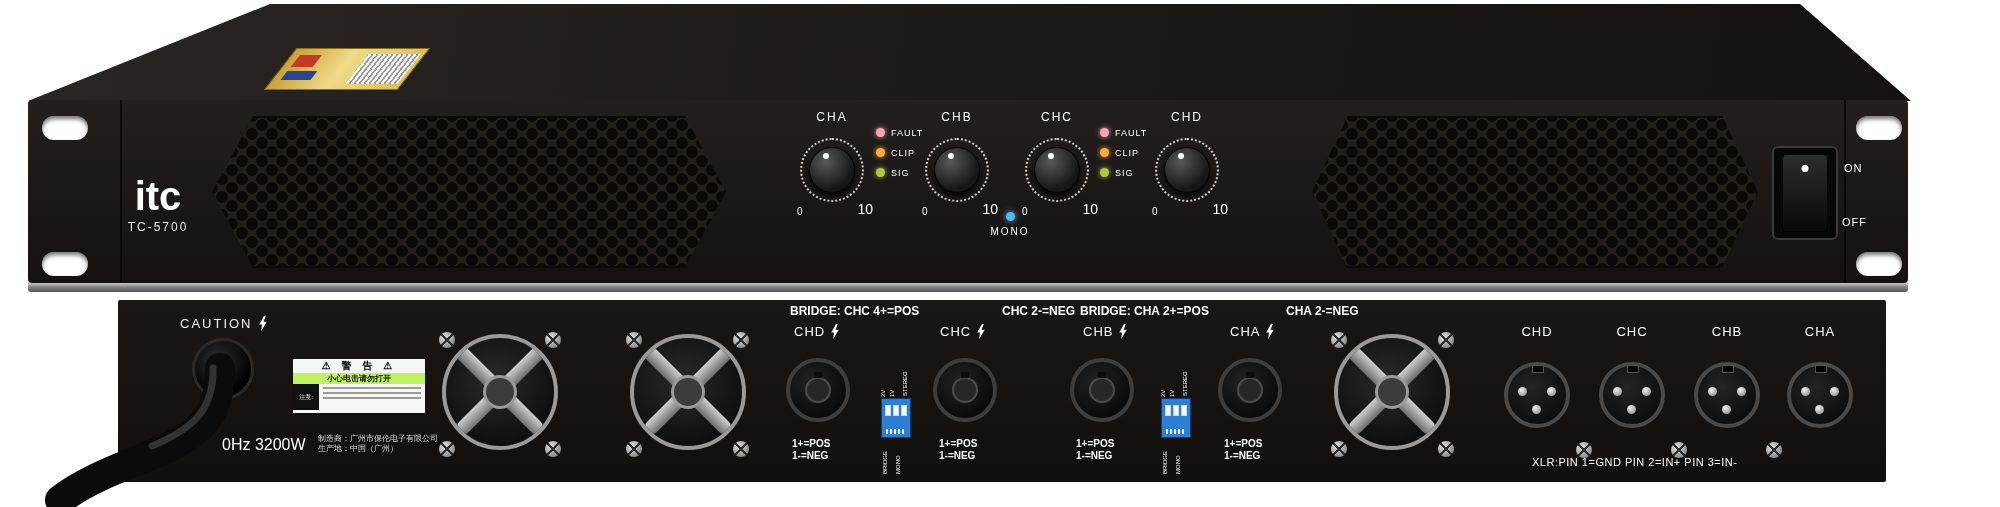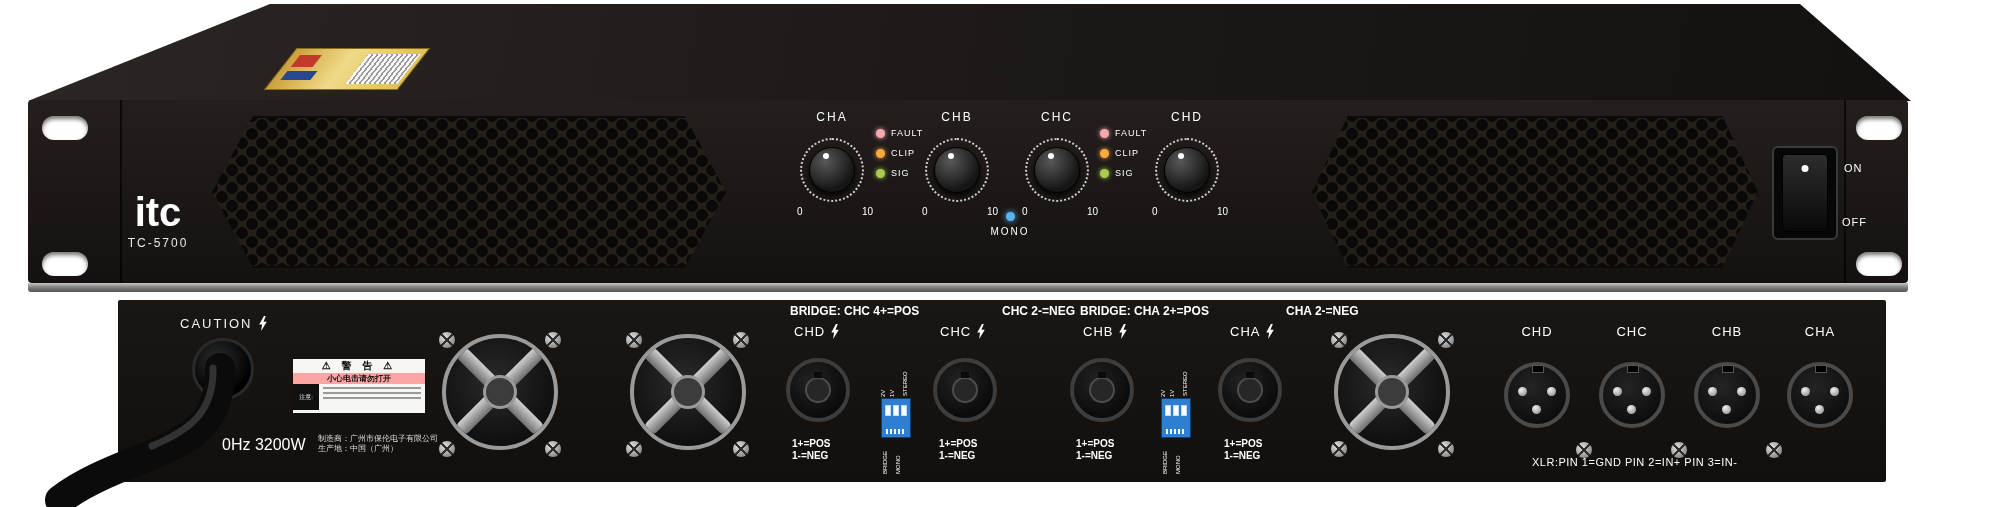--- a/index.html
+++ b/index.html
@@ -18,45 +18,45 @@
   .sticker-blue{position:absolute;left:8px;top:22px;width:30px;height:9px;background:#27488f;}
 
   .front-face{position:absolute;left:28px;top:100px;width:1880px;height:183px;
               background:linear-gradient(#241f1d,#191514 70%,#151110);border-radius:4px;}
   .base-strip{position:absolute;left:28px;top:283px;width:1880px;height:9px;
               background:linear-gradient(#c6c6c6,#787878 55%,#565656);border-radius:0 0 3px 3px;}
   .slot{position:absolute;width:46px;height:24px;border-radius:12px;background:#fff;
         box-shadow:inset 0 3px 4px rgba(0,0,0,.55);}
   .ear-sep{position:absolute;top:0;width:2px;height:183px;background:rgba(0,0,0,.65);}
 
-  .brand{position:absolute;left:82px;top:90px;width:96px;text-align:center;}
+  .brand{position:absolute;left:82px;top:74px;width:96px;text-align:center;}
   .brand-logo{font-size:40px;font-weight:bold;letter-spacing:0px;color:#fff;line-height:44px;}
   .brand-model{font-size:12px;letter-spacing:2px;color:#e8e8e8;margin-top:2px;}
 
   .grille{position:absolute;top:16px;height:152px;background-color:#242019;
      background-image:
        radial-gradient(circle at 50% 50%, #0a0908 5.5px, transparent 6.2px),
        radial-gradient(circle at 50% 50%, #0a0908 5.5px, transparent 6.2px);
      background-size:20px 18px;background-position:0 0,10px 9px;
      clip-path:polygon(0% 50%,8% 0%,92% 0%,100% 50%,92% 100%,8% 100%);
      box-shadow:inset 0 0 0 2px #0d0b0a;}
 
   .ch-label{position:absolute;top:10px;width:64px;text-align:center;font-size:12px;
             letter-spacing:2px;color:#fff;}
   .knob{position:absolute;top:38px;width:64px;height:64px;}
   .knob-ring{position:absolute;inset:0;border-radius:50%;border:2px dotted rgba(255,255,255,.8);}
   .knob-body{position:absolute;inset:9px;border-radius:50%;border:1px solid #000;
              background:radial-gradient(circle at 35% 30%, #585858, #161616 68%);
              box-shadow:0 3px 5px rgba(0,0,0,.8);}
   .knob-dot{position:absolute;width:6px;height:6px;border-radius:50%;background:#fff;top:5px;left:13px;}
   .kmin{position:absolute;bottom:-15px;left:-3px;font-size:10px;color:#fff;}
-  .kmax{position:absolute;bottom:-15px;right:-9px;font-size:10px;color:#fff;}
+  .kmax{position:absolute;bottom:-15px;right:-9px;font-size:14px;color:#fff;}
 
   .ledgroup{position:absolute;top:28px;display:flex;flex-direction:column;gap:10px;}
-  .ledrow{display:flex;align-items:flex-end;gap:6px;}
+  .ledrow{display:flex;align-items:flex-start;gap:6px;}
   .led{width:9px;height:9px;border-radius:50%;}
   .led-fault{background:#f4a9b0;box-shadow:0 0 5px #f4a9b0;}
   .led-clip{background:#f6aa3f;box-shadow:0 0 5px #f6aa3f;}
   .led-sig{background:#abca4f;box-shadow:0 0 5px #abca4f;}
   .led-label{font-size:9px;letter-spacing:1px;color:#fff;}
 
   .power-ind{position:absolute;left:947px;top:112px;width:70px;text-align:center;}
   .power-led{width:9px;height:9px;border-radius:50%;background:#5ab4f0;box-shadow:0 0 6px #5ab4f0;margin:0 auto 5px;}
   .power-label{font-size:10px;letter-spacing:2px;color:#fff;}
 
@@ -71,21 +71,21 @@
   
   .rear{position:absolute;left:118px;top:300px;width:1768px;height:182px;
         background:linear-gradient(#1a1613,#120f0c);border-radius:2px;}
   .bolt{display:inline-block;width:10px;height:15px;vertical-align:-2px;margin-left:5px;}
   .caution{position:absolute;left:62px;top:16px;font-size:13px;letter-spacing:2px;display:flex;align-items:center;}
   .gland{position:absolute;left:74px;top:38px;width:56px;height:56px;border-radius:50%;
          background:radial-gradient(circle at 40% 35%, #2e2e2e, #000 70%);border:3px solid #2a2a2a;}
   .warn{position:absolute;left:174px;top:58px;width:132px;height:54px;background:#f6f6f2;border:1px solid #111;
         color:#111;text-align:center;overflow:hidden;}
   .warn-title{font-size:10px;font-weight:bold;letter-spacing:4px;line-height:14px;}
-  .warn-sub{font-size:8px;font-weight:bold;background:#fca5a5;line-height:11px;}
+  .warn-sub{font-size:8px;font-weight:bold;background:#bef264;line-height:11px;}
   .warn-bottom{display:flex;align-items:stretch;height:26px;}
   .warn-note{background:#111;color:#fff;font-size:6px;width:26px;display:flex;align-items:center;justify-content:center;}
   .warn-lines{flex:1;padding:3px 4px;display:flex;flex-direction:column;gap:3px;}
   .warn-line{height:2px;background:#9a9a9a;}
   .spec{position:absolute;left:104px;top:136px;font-size:16px;color:#fff;}
   .maker{position:absolute;left:200px;top:134px;font-size:8px;line-height:10px;color:#ddd;}
 
   .fan{position:absolute;width:116px;height:116px;}
   .fan-ring{position:absolute;inset:0;border-radius:50%;border:4px solid #9a9a9a;
             background:radial-gradient(circle at 45% 40%, #2a2a2a, #0e0e0e 75%);overflow:hidden;}

